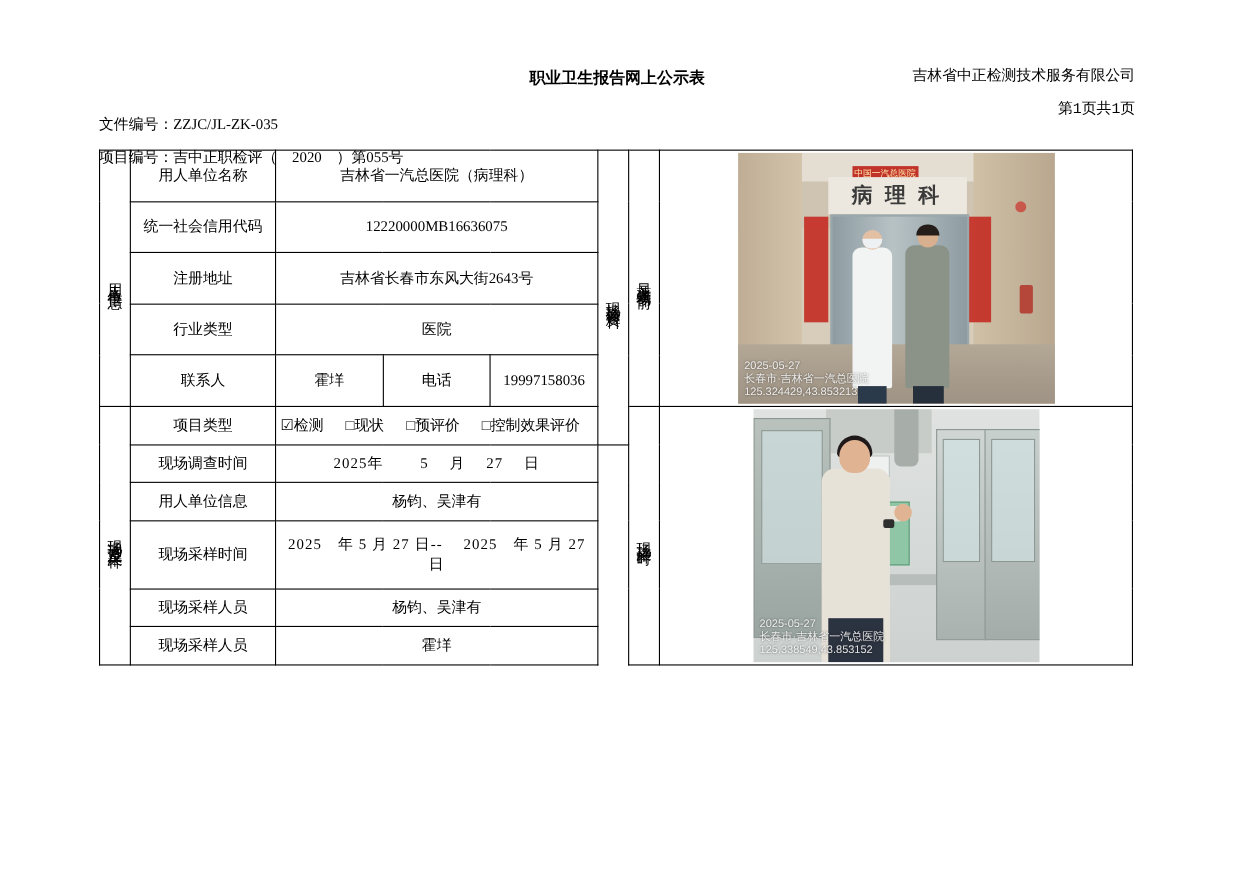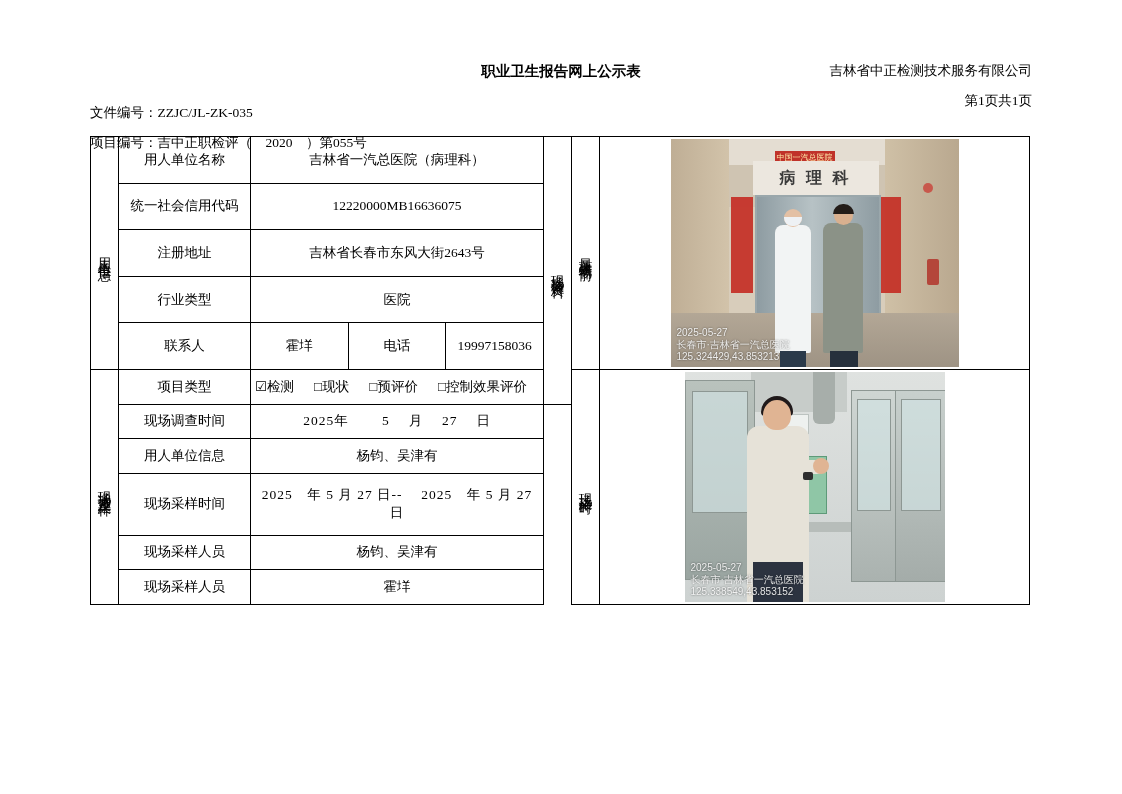--- a/index.html
+++ b/index.html
@@ -46,20 +46,21 @@
     top: 0;
     white-space: nowrap;
     font-weight: bold;
     font-size: 14.5px;
   }
   .hdr-right {
     position: absolute;
     right: 0;
     top: 0;
     white-space: nowrap;
+    font-family: Liberation Mono, monospace;
   }
 
   
   table.main {
     position: absolute;
     left: 90px;
     top: 136px;
     width: 940px;
     border-collapse: collapse;
     table-layout: fixed;
@@ -136,21 +137,21 @@
   }
   .p1 .ceil {
     position: absolute; left: 0; top: 0; width: 100%; height: 26px;
     background: #e4ddd2;
   }
   .p1 .sign {
     position: absolute; left: 82px; top: 22px; width: 126px; height: 34px;
     background: #ece7df;
     display: flex; align-items: center; justify-content: center;
     font-family: "Liberation Sans", sans-serif;
-    font-weight: bold; font-size: 16px; letter-spacing: 3px; color: #3a3a3a;
+    font-weight: bold; font-size: 19px; letter-spacing: 3px; color: #3a3a3a;
   }
   .p1 .sign-red {
     position: absolute; left: 104px; top: 12px; width: 60px; height: 13px;
     background: #c0322a; color: #ffe9a8; font-size: 8px;
     display: flex; align-items: center; justify-content: center;
     font-family: "Liberation Sans", sans-serif;
   }
   .p1 .door {
     position: absolute; left: 84px; top: 56px; width: 122px; height: 118px;
     background: linear-gradient(90deg, #8e9ca2, #b7c2c5 45%, #8e9ca2);

